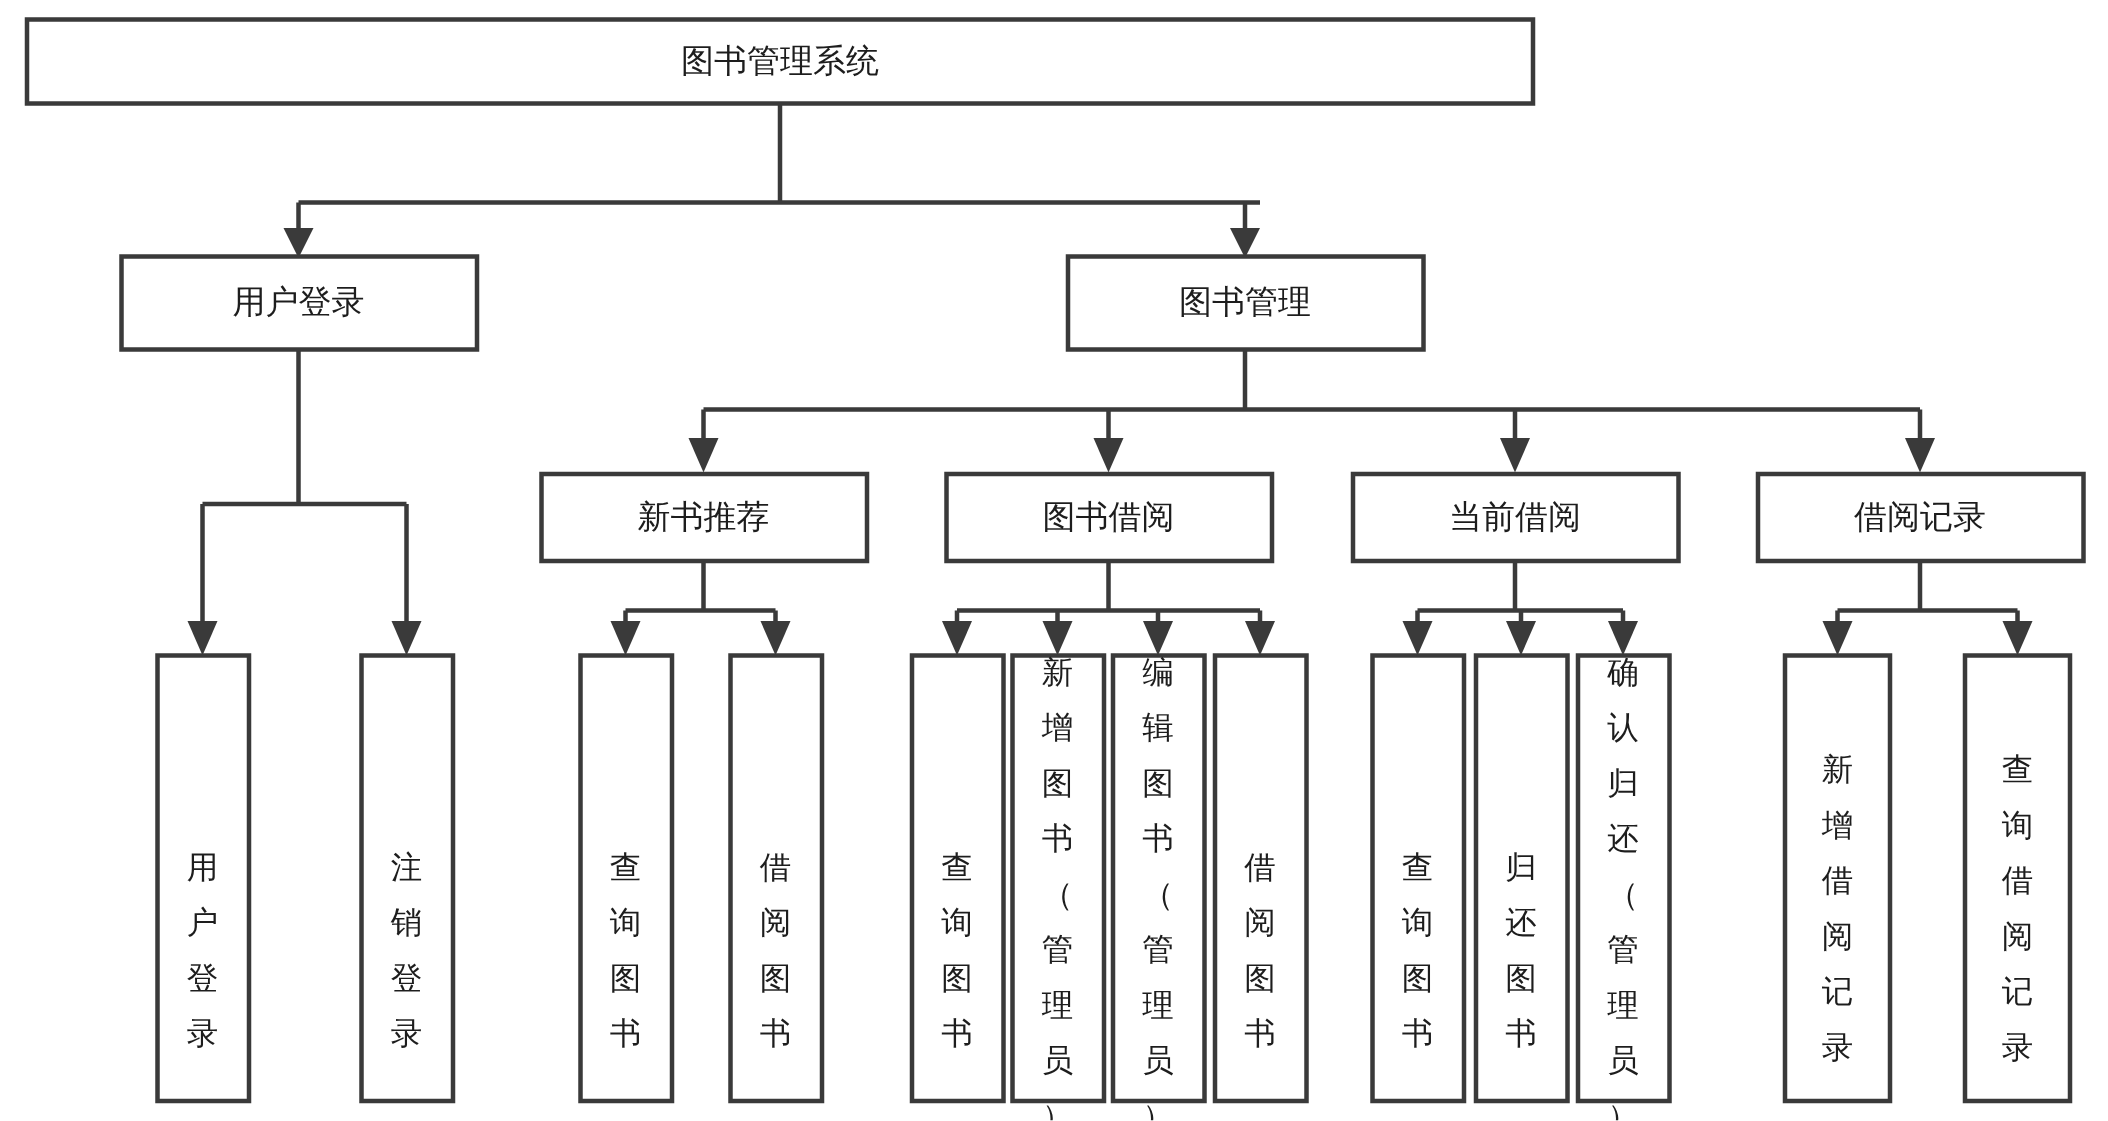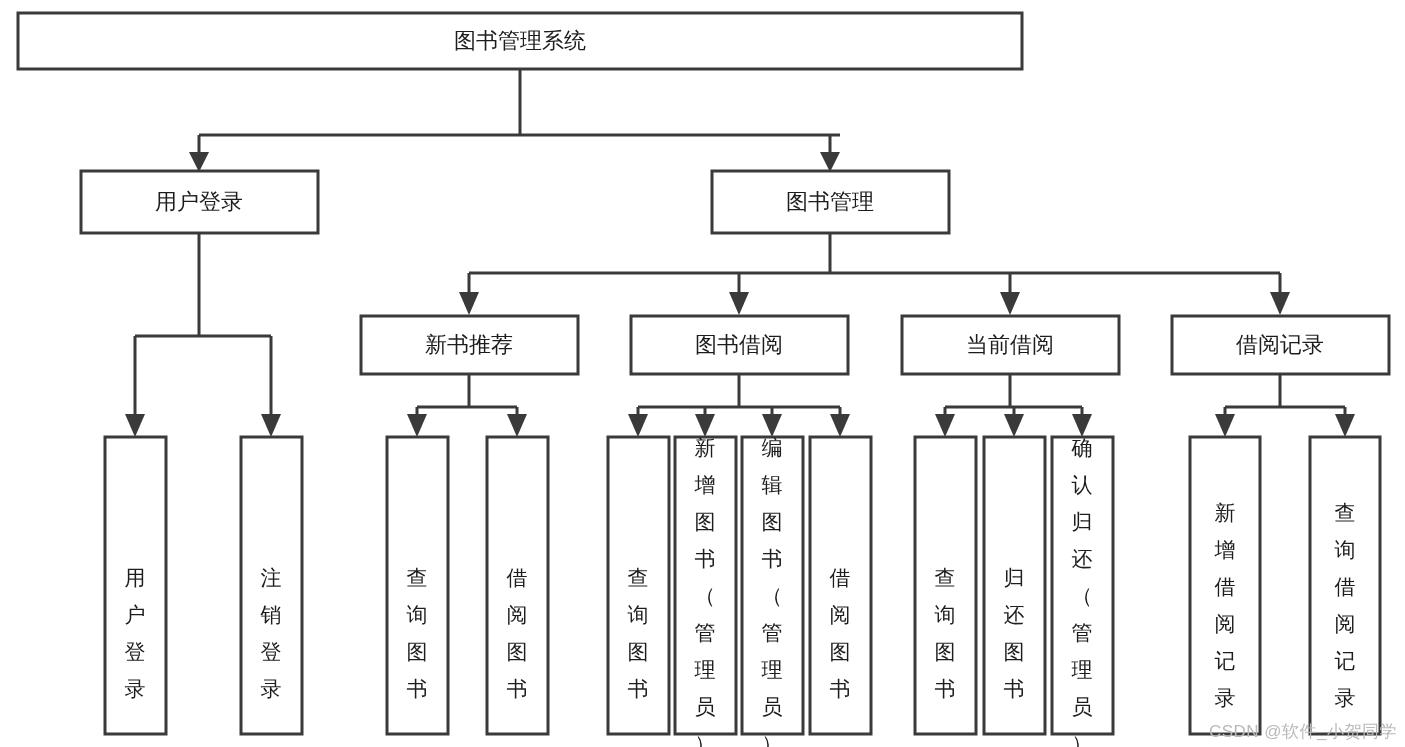--- a/index.html
+++ b/index.html
@@ -161,15 +161,14 @@
       <rect class="nodebox" x="1190" y="437" width="70" height="297"></rect>
       <text class="vlabel vtext" x="1225" y="520"><tspan x="1225" y="520">新</tspan><tspan x="1225" y="557">增</tspan><tspan x="1225" y="594">借</tspan><tspan x="1225" y="631">阅</tspan><tspan x="1225" y="668">记</tspan><tspan x="1225" y="705">录</tspan></text>
     </g>
     <g>
       <rect class="nodebox" x="1310" y="437" width="70" height="297"></rect>
       <text class="vlabel vtext" x="1345" y="520"><tspan x="1345" y="520">查</tspan><tspan x="1345" y="557">询</tspan><tspan x="1345" y="594">借</tspan><tspan x="1345" y="631">阅</tspan><tspan x="1345" y="668">记</tspan><tspan x="1345" y="705">录</tspan></text>
     </g>
 
   </svg>
 
-  <div class="watermark">CSDN @软件_小贺同学</div>
 
 </div>
 
 </body></html>

